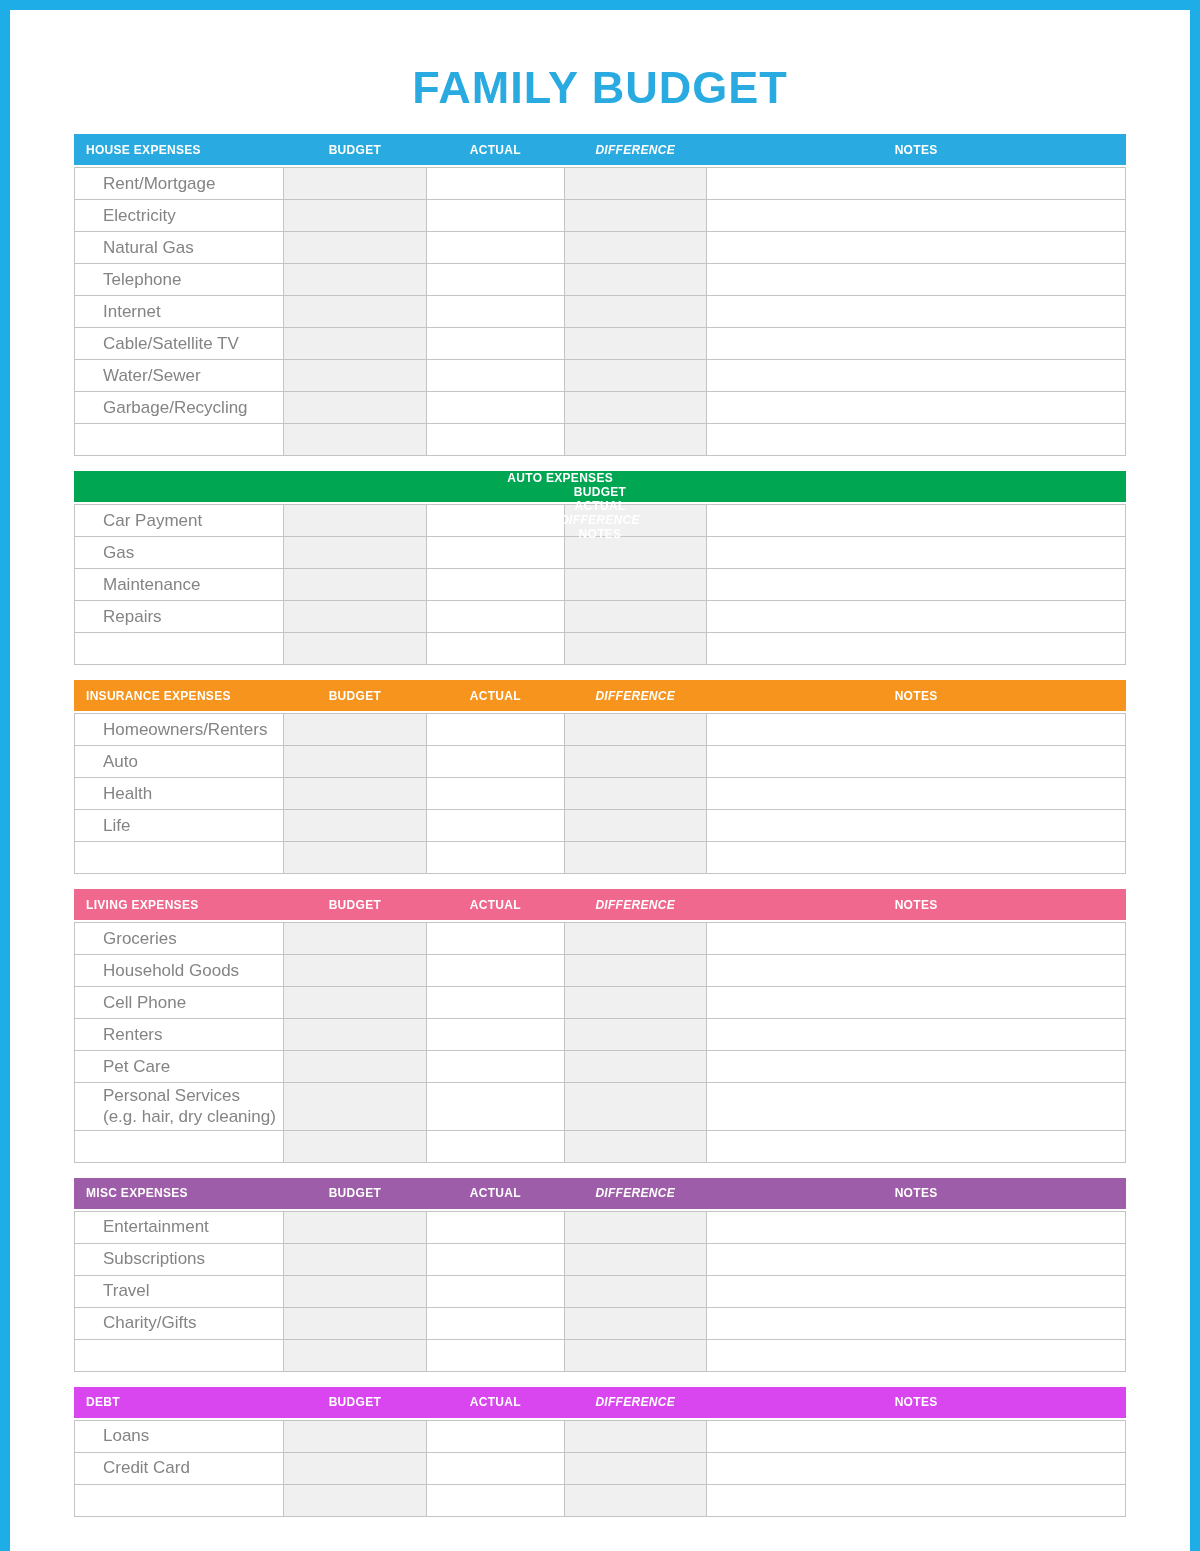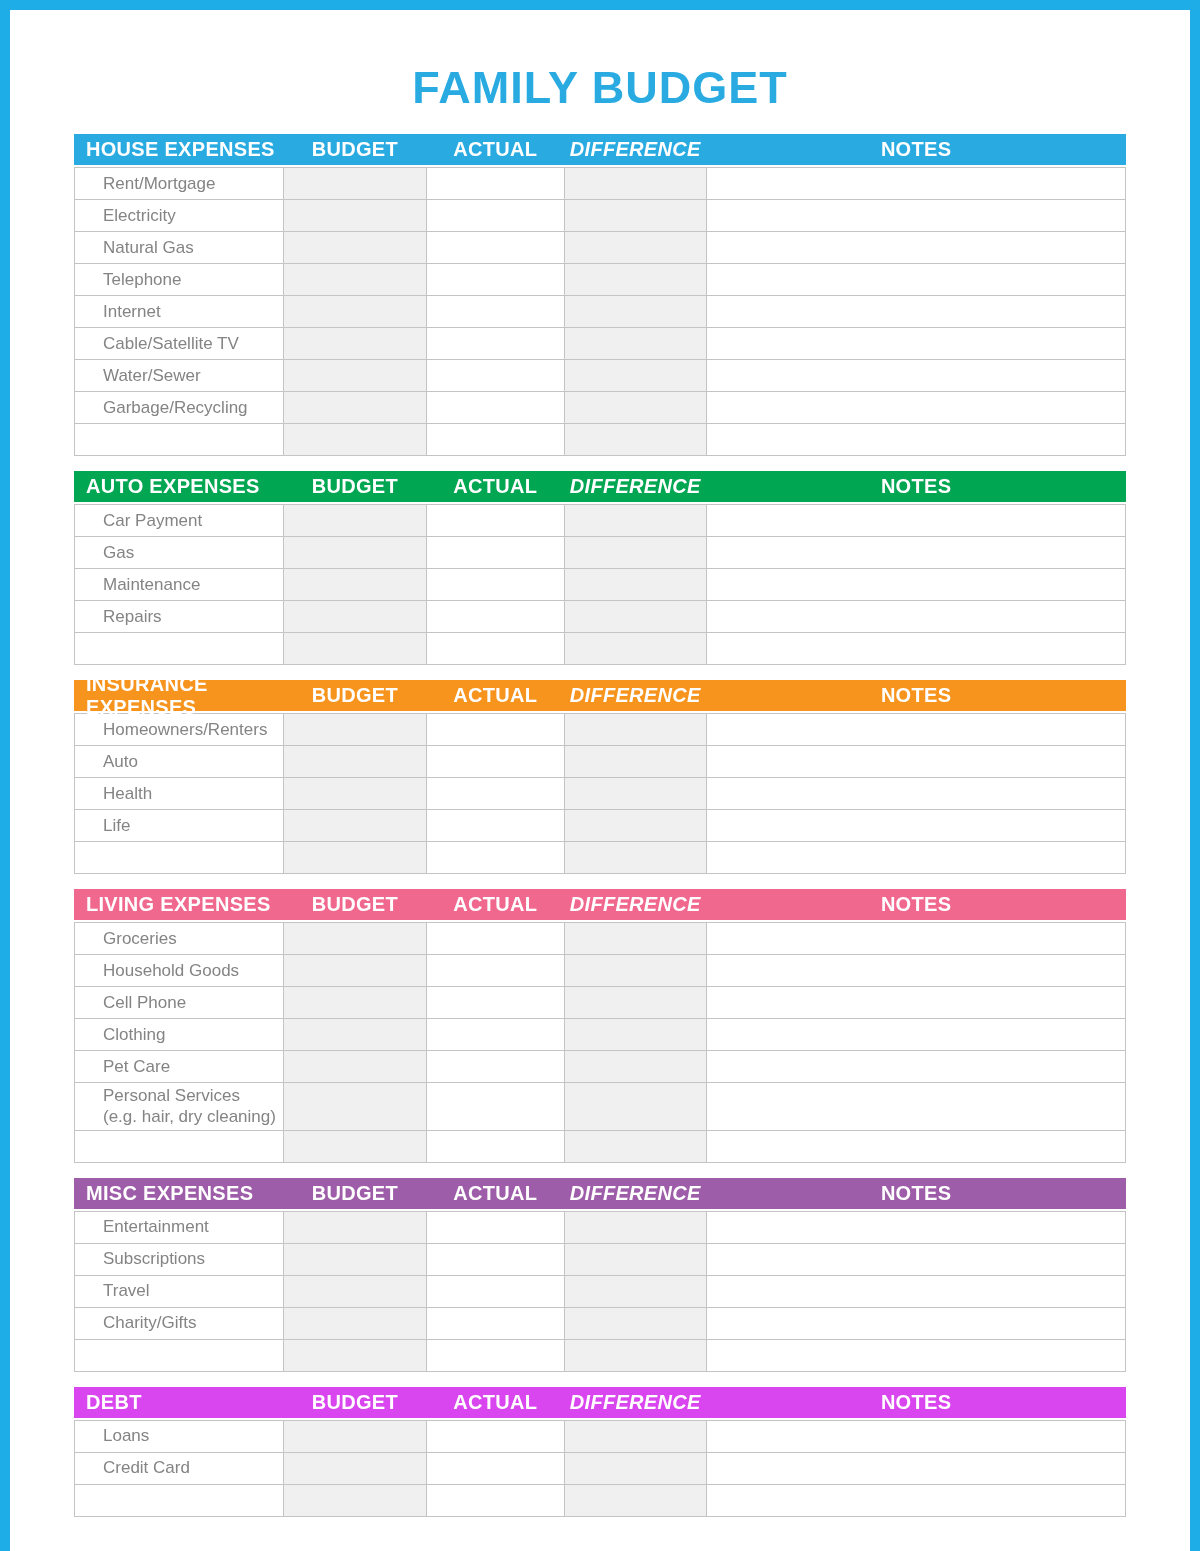--- a/index.html
+++ b/index.html
@@ -23,21 +23,21 @@
     letter-spacing: 1px;
     color: #29ABE2;
   }
   .section { margin-bottom: 15px; }
   .sec-header {
     display: flex;
     align-items: center;
     height: 31px;
     color: #ffffff;
     font-weight: bold;
-    font-size: 20px;
+    font-size: 12px;
     margin-bottom: 2px;
   }
   .sec-header .h-name  { width: 19.9%; text-align: left; padding-left: 12px; box-sizing: border-box; letter-spacing: .3px; }
   .sec-header .h-col   { text-align: center; letter-spacing: .3px; }
   .sec-header .h-budget     { width: 13.6%; }
   .sec-header .h-actual     { width: 13.1%; }
   .sec-header .h-difference { width: 13.5%; font-style: italic; }
   .sec-header .h-notes      { width: 39.9%; }
   table.budget-table {
     width: 100%;
@@ -147,21 +147,21 @@
               <td class="label"></td>
               <td class="shaded"></td>
               <td></td>
               <td class="shaded"></td>
               <td></td>
             </tr>
           </tbody>
         </table>
       </div>
       <div class="section">
-        <div class="sec-header" style="background: rgb(0, 166, 81);">
+        <div class="sec-header" style="background: rgb(0, 166, 81); flex-direction: column;">
           <span class="h-name">AUTO EXPENSES</span>
           <span class="h-col h-budget">BUDGET</span>
           <span class="h-col h-actual">ACTUAL</span>
           <span class="h-col h-difference">DIFFERENCE</span>
           <span class="h-col h-notes">NOTES</span>
         </div>
         <table class="budget-table">
           <colgroup>
             <col class="c-name">
             <col class="c-budget">
@@ -295,21 +295,21 @@
               <td></td>
             </tr>
             <tr>
               <td class="label">Cell Phone</td>
               <td class="shaded"></td>
               <td></td>
               <td class="shaded"></td>
               <td></td>
             </tr>
             <tr>
-              <td class="label">Clothing</td>
+              <td class="label">Renters</td>
               <td class="shaded"></td>
               <td></td>
               <td class="shaded"></td>
               <td></td>
             </tr>
             <tr>
               <td class="label">Pet Care</td>
               <td class="shaded"></td>
               <td></td>
               <td class="shaded"></td>

